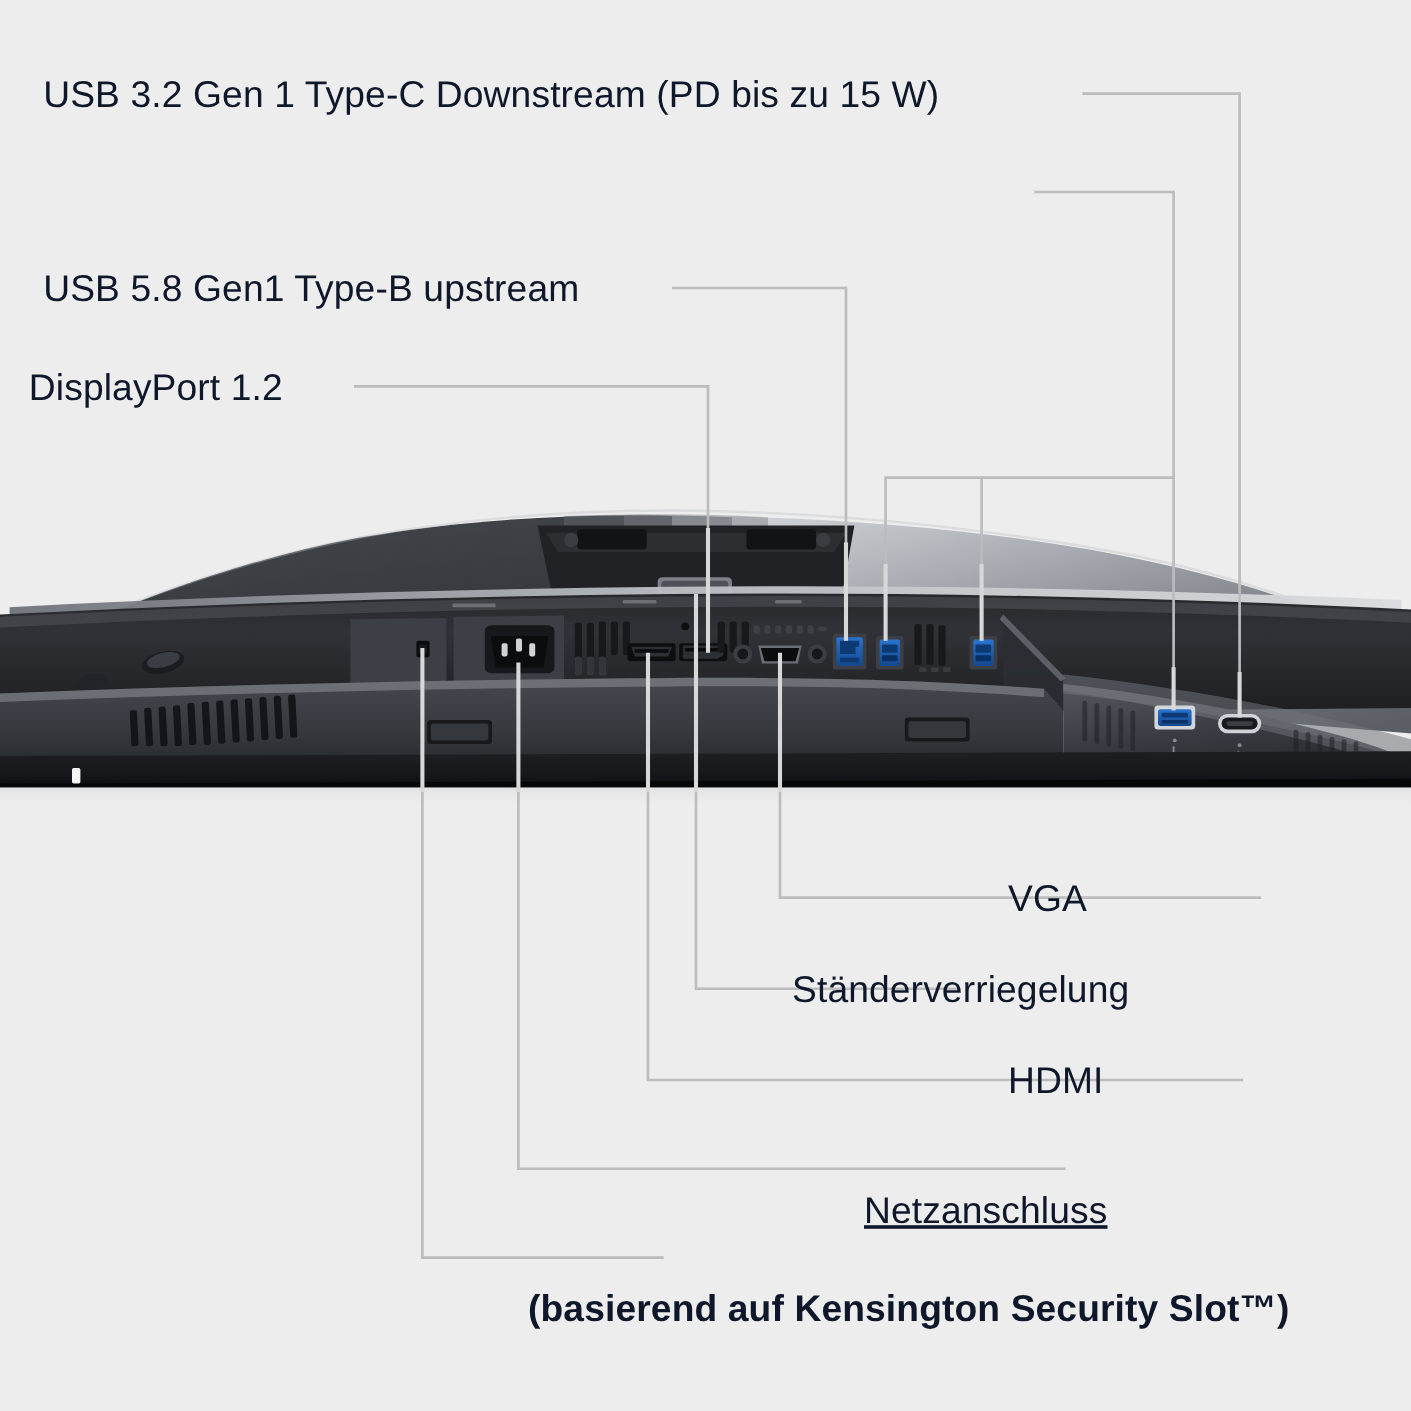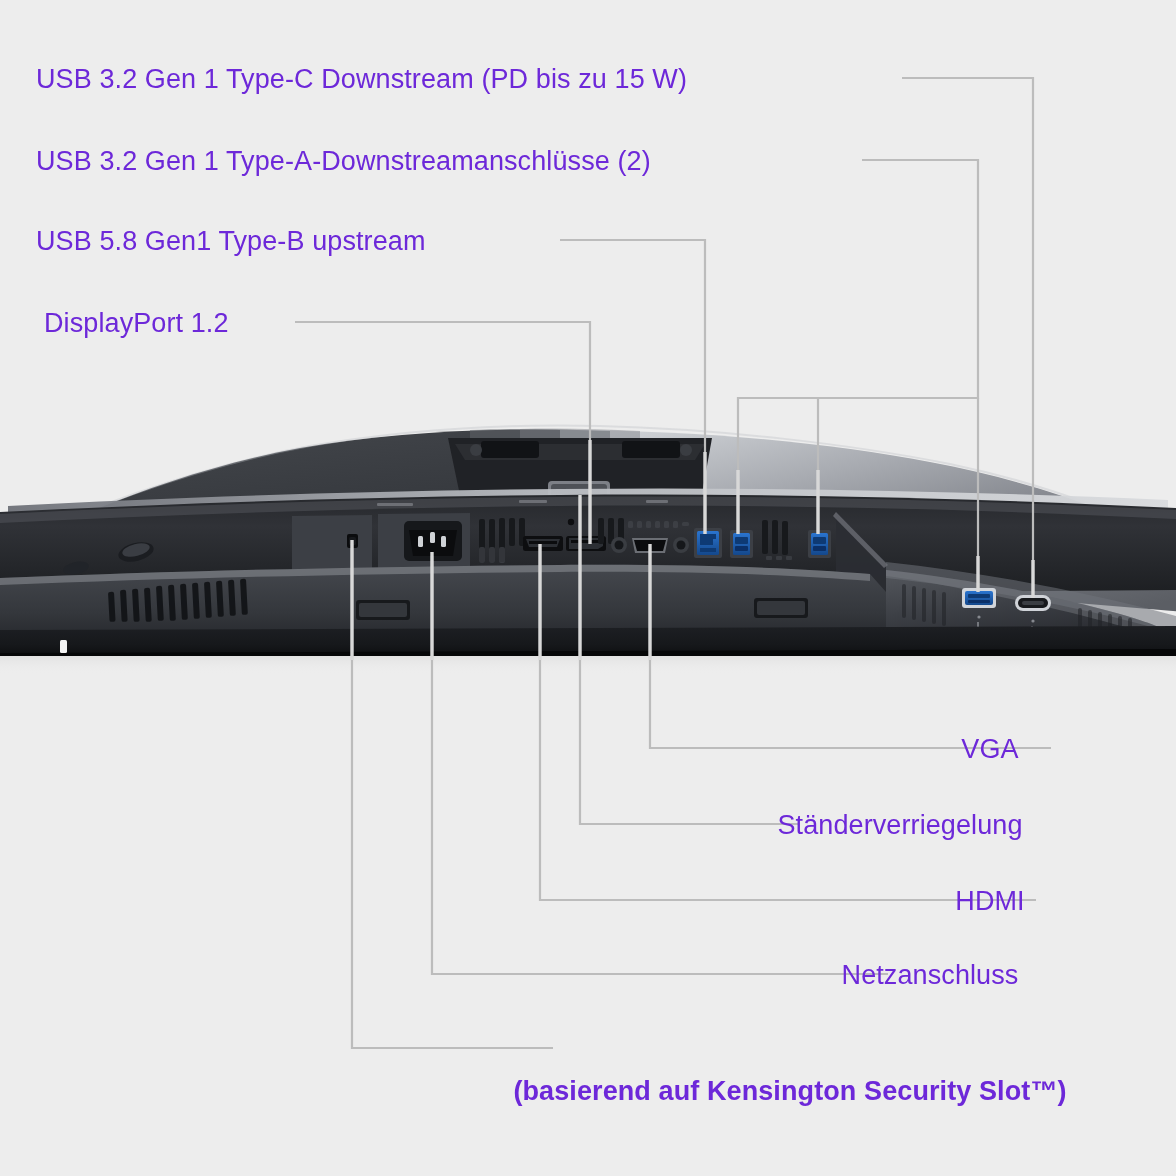--- a/index.html
+++ b/index.html
@@ -16,28 +16,28 @@
   }
   #stage {
     position: absolute;
     inset: 0;
     width: 1176px; height: 1176px;
     background: #ededed;
   }
   
   .label {
     position: absolute;
-    color: #6d28d9;
-    font-size: 27px;
+    color: #0f172a;
+    font-size: 31px;
     line-height: 34px;
     letter-spacing: 0.1px;
     white-space: pre;
     font-weight: 400;
   }
-  .label.right { text-align: center; }
+  .label.right { text-align: left; }
 
   
   svg.layer {
     position: absolute;
     left: 0; top: 0;
     width: 1176px; height: 1176px;
     overflow: visible;
     pointer-events: none;
   }
   .leader {
@@ -371,30 +371,29 @@
 
     <path class="leader" d="M432,556 L432,974 L888,974"></path>
     <path class="leader-over" d="M432,552 L432,660"></path>
 
     <path class="leader" d="M352,544 L352,1048 L553,1048"></path>
     <path class="leader-over" d="M352,540 L352,660"></path>
   </svg>
 
   <div class="label" style="left:36px; top:62px;">USB 3.2 Gen 1 Type-C Downstream (PD bis zu 15 W)</div>
 
-  <div class="label" style="left:36px; top:144px;">USB 3.2 Gen 1 Type-A-Downstreamanschlüsse (2)</div>
 
   <div class="label" style="left:36px; top:224px;">USB 5.8 Gen1 Type-B upstream</div>
 
-  <div class="label" style="left:44px; top:306px;">DisplayPort 1.2</div>
+  <div class="label" style="left:24px; top:306px;">DisplayPort 1.2</div>
 
   <div class="label right" style="right:36px; top:732px; width:300px;">VGA</div>
 
   <div class="label right" style="right:36px; top:884px; width:300px;">HDMI</div>
 
   <div class="label right" style="right:36px; top:808px; width:480px;">Ständerverriegelung</div>
 
-  <div class="label right" style="right:36px; top:958px; width:420px;">Netzanschluss</div>
+  <div class="label right" style="right:36px; top:992px; width:420px;text-decoration:underline;">Netzanschluss</div>
 
 
   <div class="label right" style="right:36px; top:1074px; width:700px;font-weight:bold;">(basierend auf Kensington Security Slot™)</div>
 
 </div>
 
 </body></html>

